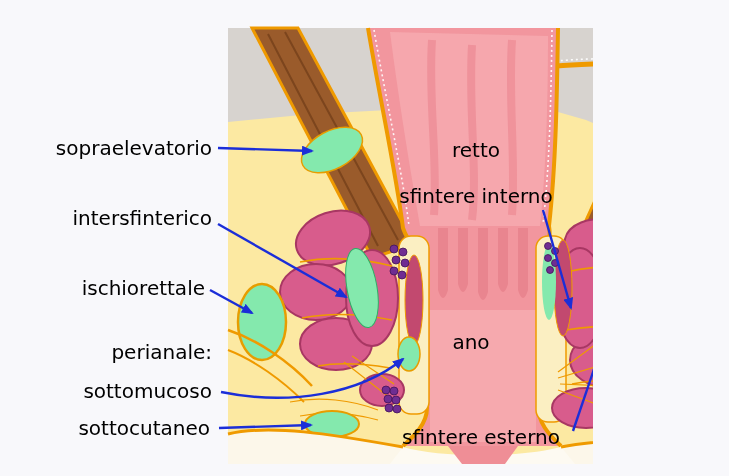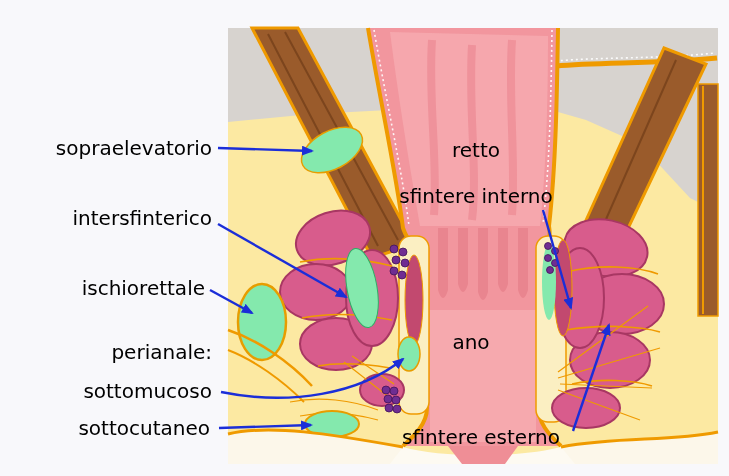--- a/index.html
+++ b/index.html
@@ -1,16 +1,16 @@
 <!DOCTYPE html>
 <html><head>
 <meta charset="utf-8">
 <style>
   html,body{margin:0;padding:0;background:#f8f8fb;}
-  .stage{position:relative;width:729px;height:476px;background:#f8f8fb;overflow:hidden;
+  .stage{position:relative;width:593px;height:476px;background:#f8f8fb;overflow:hidden;
          font-family:"DejaVu Sans","Liberation Sans",sans-serif;}
   svg{display:block;}
   text{font-family:"DejaVu Sans","Liberation Sans",sans-serif;font-size:20px;fill:#000;}
 </style>
 </head>
 <body>
 
 <div class="stage">
 <svg width="729" height="476" viewBox="0 0 729 476">
   <defs>

